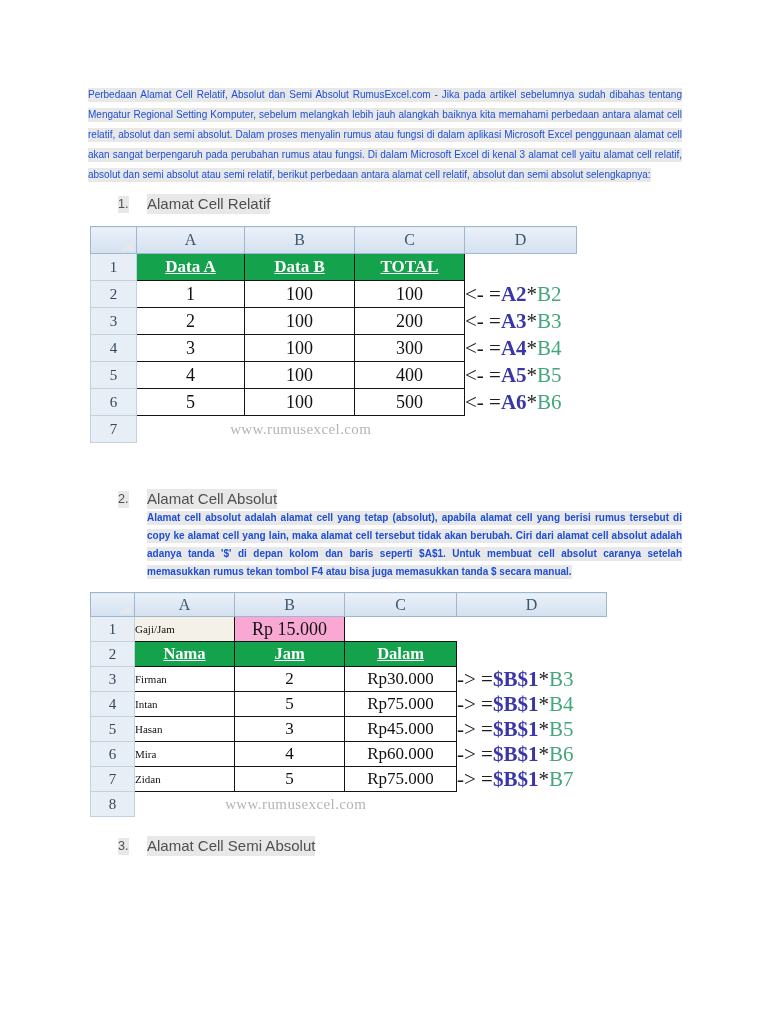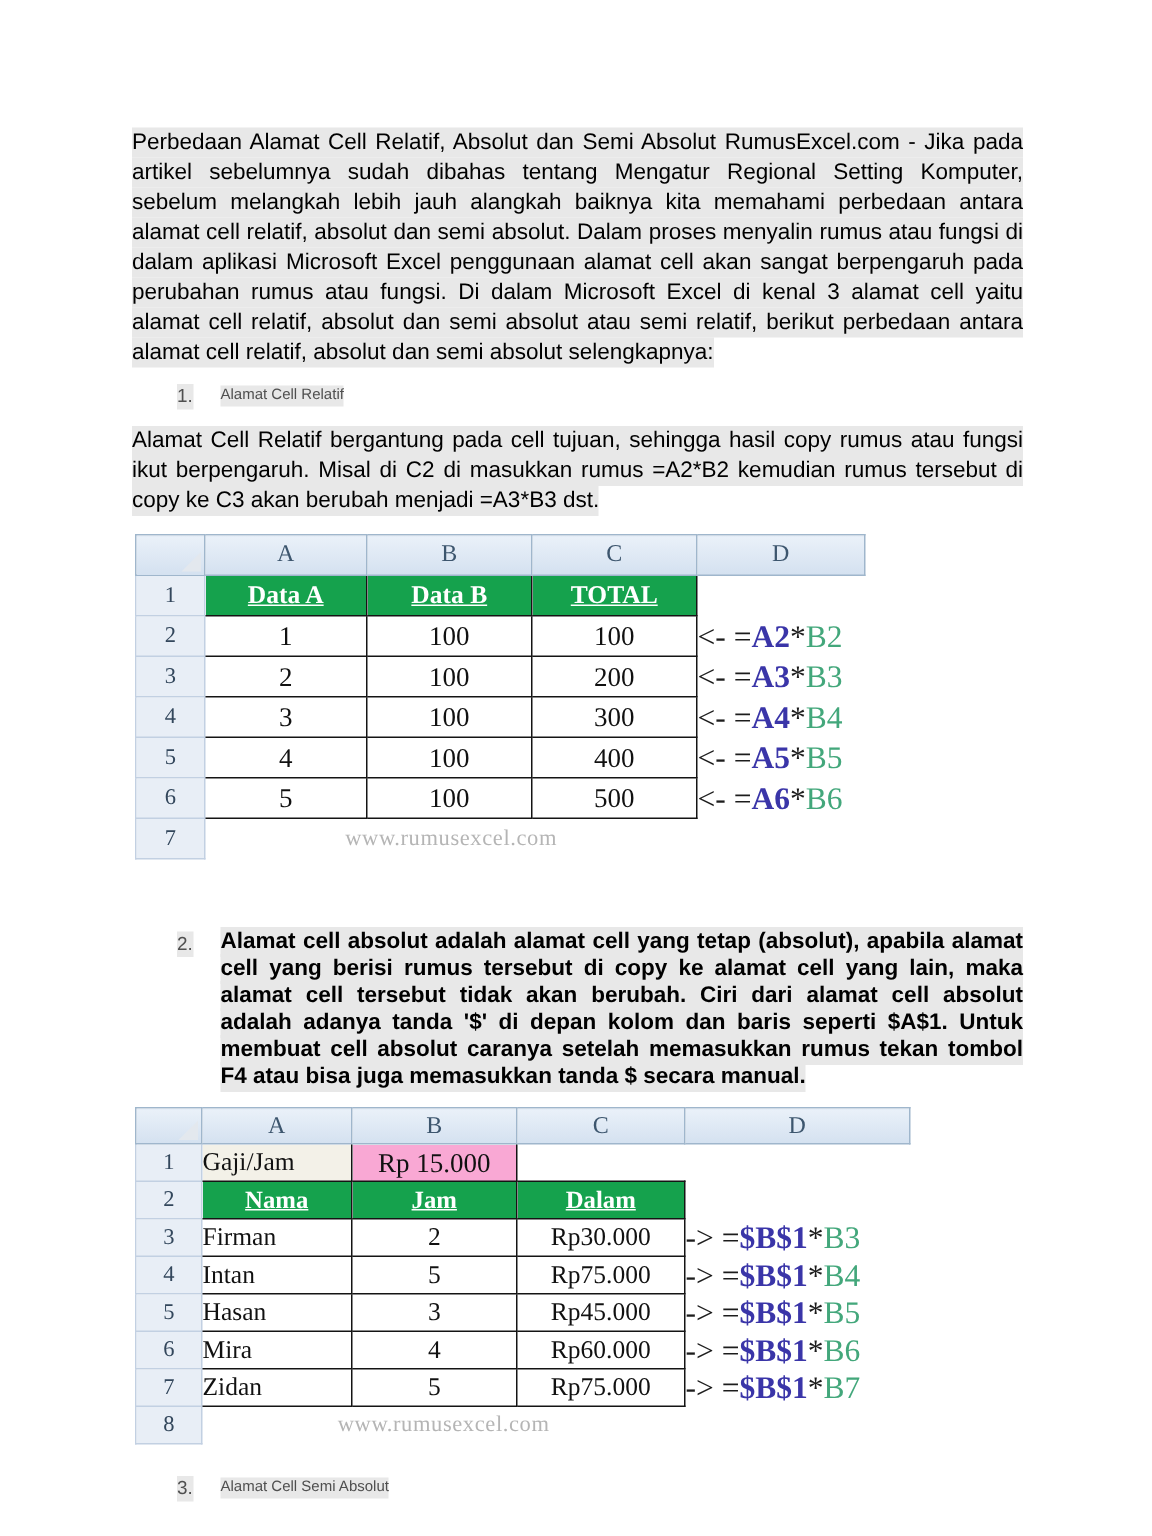--- a/index.html
+++ b/index.html
@@ -7,32 +7,32 @@
   body {
     width: 768px; height: 1024px;
     font-family: "Liberation Sans", sans-serif;
     color: #4f4f4f;
     overflow: hidden;
   }
   .page { width: 768px; height: 1024px; padding: 85px 86px 0 88px; background: #fff; }
 
   
   .intro, .para {
-    font-size: 15px;
+    font-size: 10px;
     line-height: 20px;
     text-align: justify;
-    color: #000000;
+    color: #1d4ed8;
   }
   .hl { background: #e8e8e8; padding: 1px 0 2px; }
 
   
   .li { display: flex; margin-left: 30px; }
   .li-num { flex: 0 0 auto; width: 15px; margin-right: 14px; font-size: 12.6px; line-height: 20px; }
   .li-body { flex: 1 1 auto; }
-  .li-title { font-size: 10px; line-height: 20px; }
+  .li-title { font-size: 15px; line-height: 20px; }
   .li2 .para { line-height: 18px; font-weight: bold; }
 
   
   .li1   { margin-top: 9px; }
   .para1 { margin-top: 10px; }
   .t1    { margin-top: 12px; margin-left: 2px; }
   .li2   { margin-top: 46px; }
   .t2    { margin-top: 11px; margin-left: 2px; }
   .li3   { margin-top: 19px; }
 
@@ -65,21 +65,21 @@
     border: 1px solid #c2d0e2;
     text-align: center;
     font-size: 15px;
     color: #33475c;
   }
 
   
   td.bk { border: 1.6px solid #141414; background: #fff; color: #111; }
   td.ctr { text-align: center; font-size: 18px; }
   .t2 td.ctr { font-size: 17px; }
-  td.name { text-align: left; padding-left: 8px; font-size: 17px; }
+  td.name { text-align: left; padding-left: 8px; font-size: 11px; }
   td.green {
     background: #15a24d;
     color: #ffffff;
     font-weight: bold;
     text-align: center;
     font-size: 17px;
     text-decoration: underline;
   }
   .t2 td.green { font-size: 16.5px; }
   td.tan { background: #f3f1e8; }
@@ -104,21 +104,20 @@
 
   <p class="intro"><span class="hl">Perbedaan Alamat Cell Relatif, Absolut dan Semi Absolut RumusExcel.com - Jika pada artikel sebelumnya sudah dibahas tentang Mengatur Regional Setting Komputer, sebelum melangkah lebih jauh alangkah baiknya kita memahami perbedaan antara alamat cell relatif, absolut dan semi absolut. Dalam proses menyalin rumus atau fungsi di dalam aplikasi Microsoft Excel penggunaan alamat cell akan sangat berpengaruh pada perubahan rumus atau fungsi. Di dalam Microsoft Excel di kenal 3 alamat cell yaitu alamat cell relatif, absolut dan semi absolut atau semi relatif, berikut perbedaan antara alamat cell relatif, absolut dan semi absolut selengkapnya:</span></p>
 
   <div class="li li1">
     <span class="li-num"><span class="hl">1.</span></span>
     <div class="li-body">
       <div class="li-title"><span class="hl">Alamat Cell Relatif</span></div>
     </div>
   </div>
 
-  <p class="para para1"><span class="hl">Alamat Cell Relatif bergantung pada cell tujuan, sehingga hasil copy rumus atau fungsi ikut berpengaruh. Misal di C2 di masukkan rumus =A2*B2 kemudian rumus tersebut di copy ke C3 akan berubah menjadi =A3*B3 dst.</span></p>
 
   <table class="xl t1">
     <colgroup>
       <col style="width:46px">
         <col style="width:108px">
         <col style="width:110px">
         <col style="width:110px">
         <col style="width:112px">
     </colgroup>
     <tbody>
@@ -177,20 +176,21 @@
       <td class="rh">7</td>
       <td class="wm" colspan="3">www.rumusexcel.com</td>
       <td></td>
     </tr>
   </tbody>
     </table>
 
   <div class="li li2">
     <span class="li-num"><span class="hl">2.</span></span>
     <div class="li-body">
+      <div class="li-title"><span class="hl">Alamat Cell Absolut</span></div>
       <p class="para"><span class="hl">Alamat cell absolut adalah alamat cell yang tetap (absolut), apabila alamat cell yang berisi rumus tersebut di copy ke alamat cell yang lain, maka alamat cell tersebut tidak akan berubah. Ciri dari alamat cell absolut adalah adanya tanda '$' di depan kolom dan baris seperti $A$1. Untuk membuat cell absolut caranya setelah memasukkan rumus tekan tombol F4 atau bisa juga memasukkan tanda $ secara manual.</span></p>
     </div>
   </div>
 
   <table class="xl t2">
     <colgroup>
       <col style="width:44px">
         <col style="width:100px">
         <col style="width:110px">
         <col style="width:112px">

